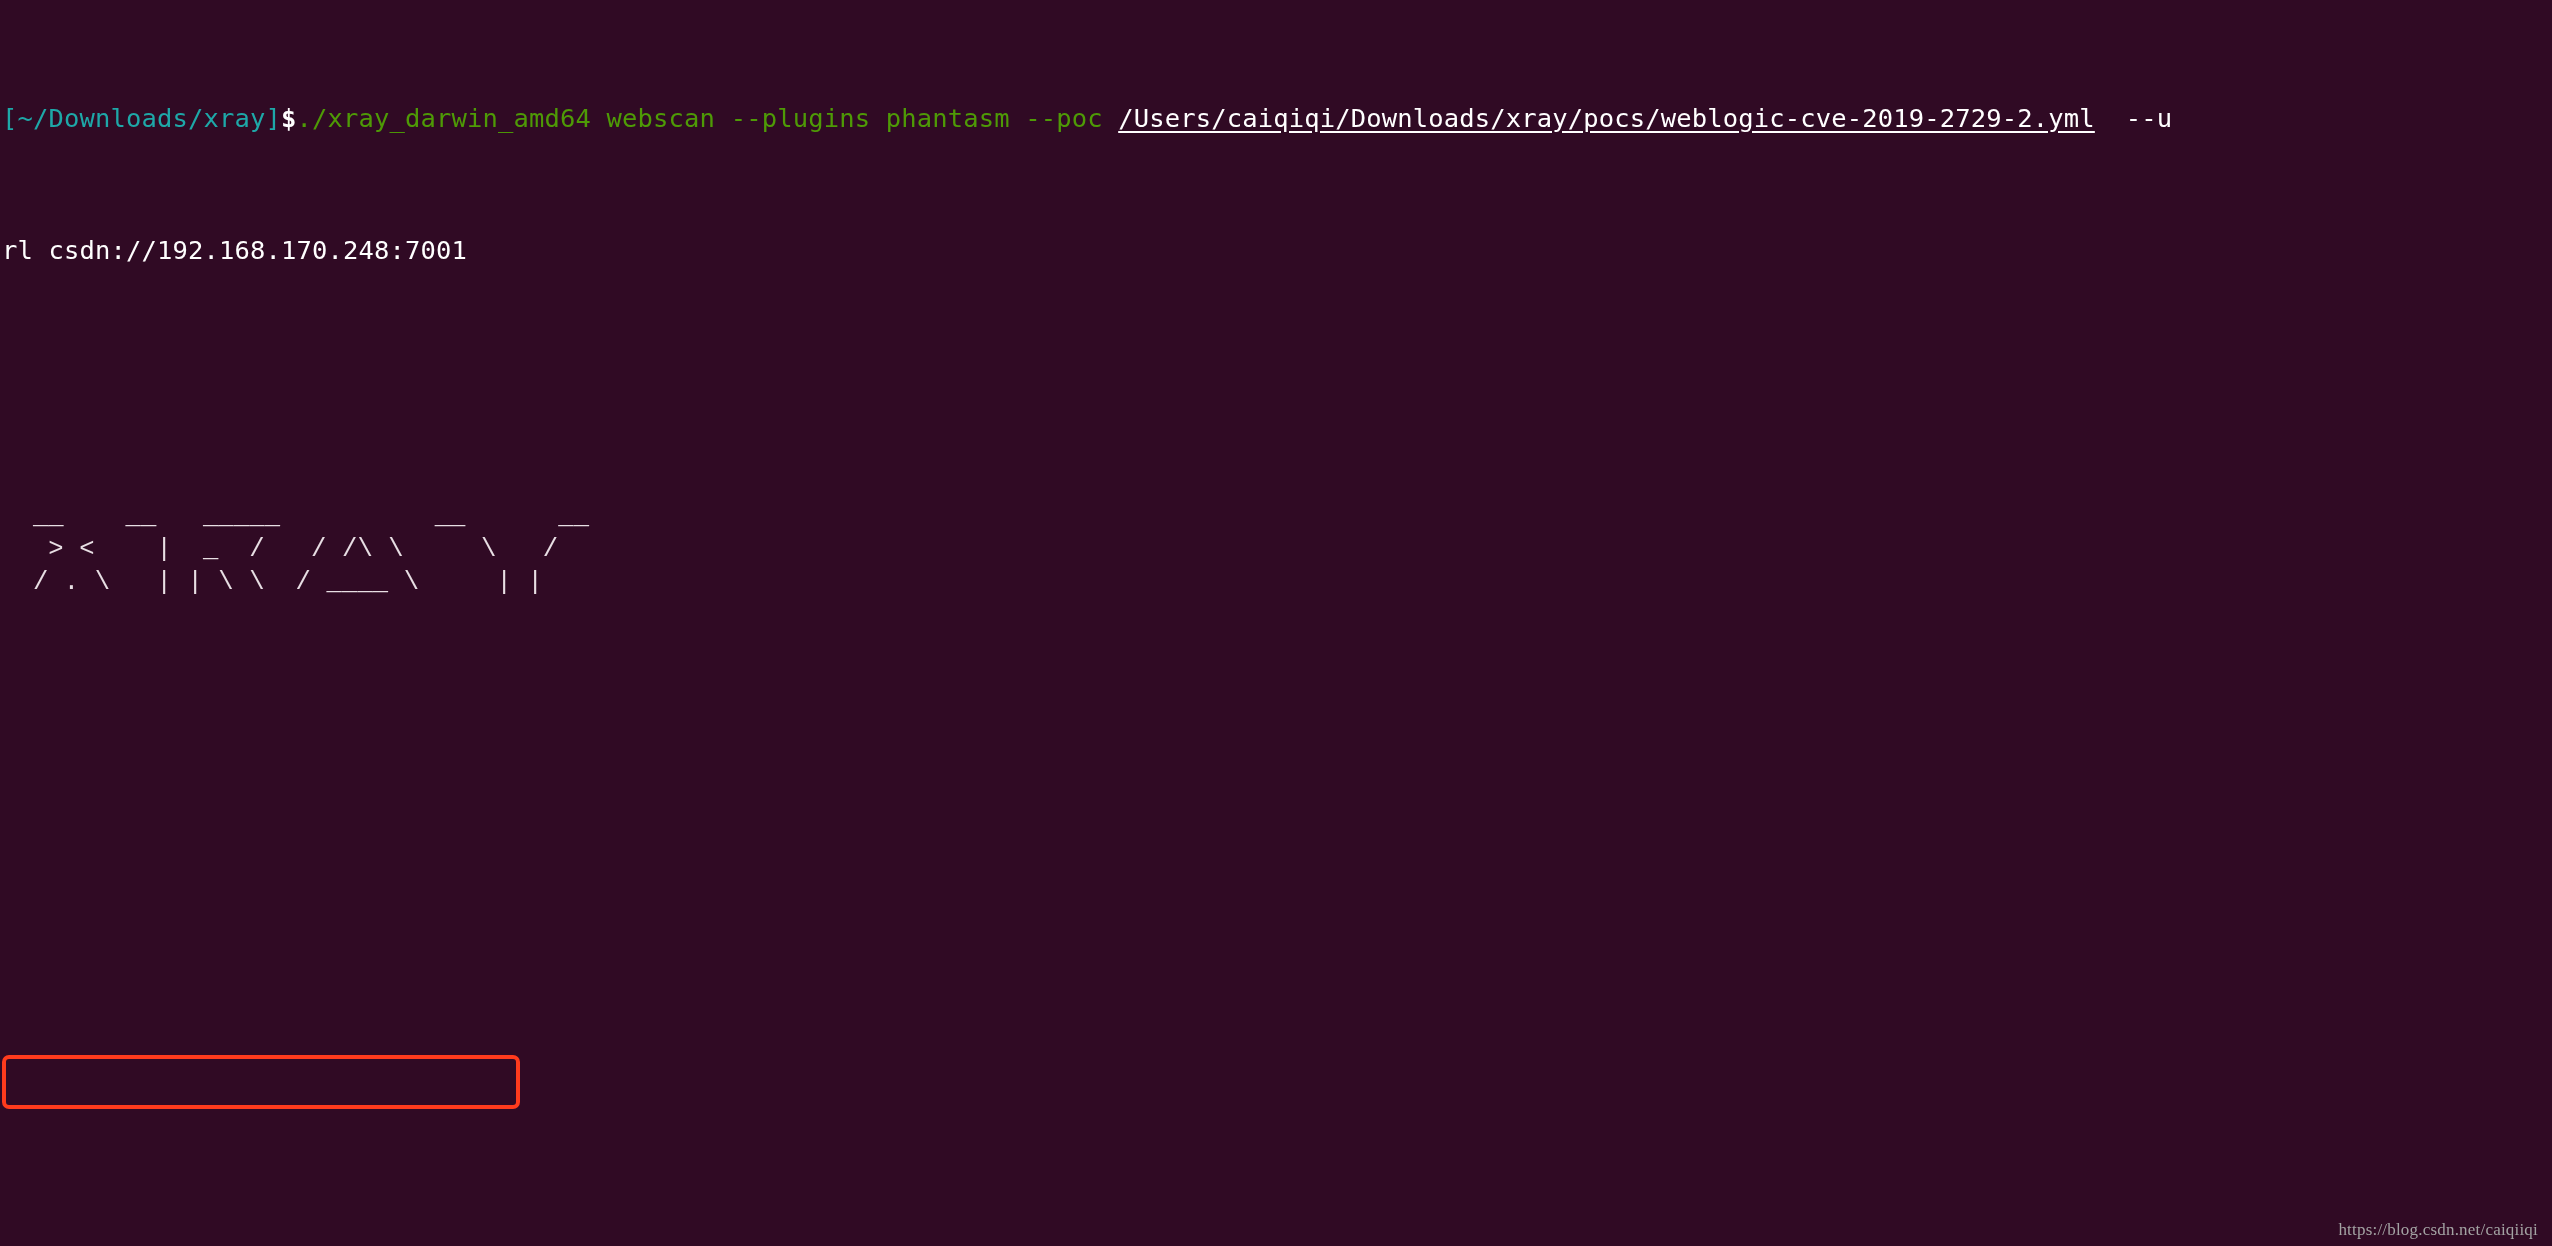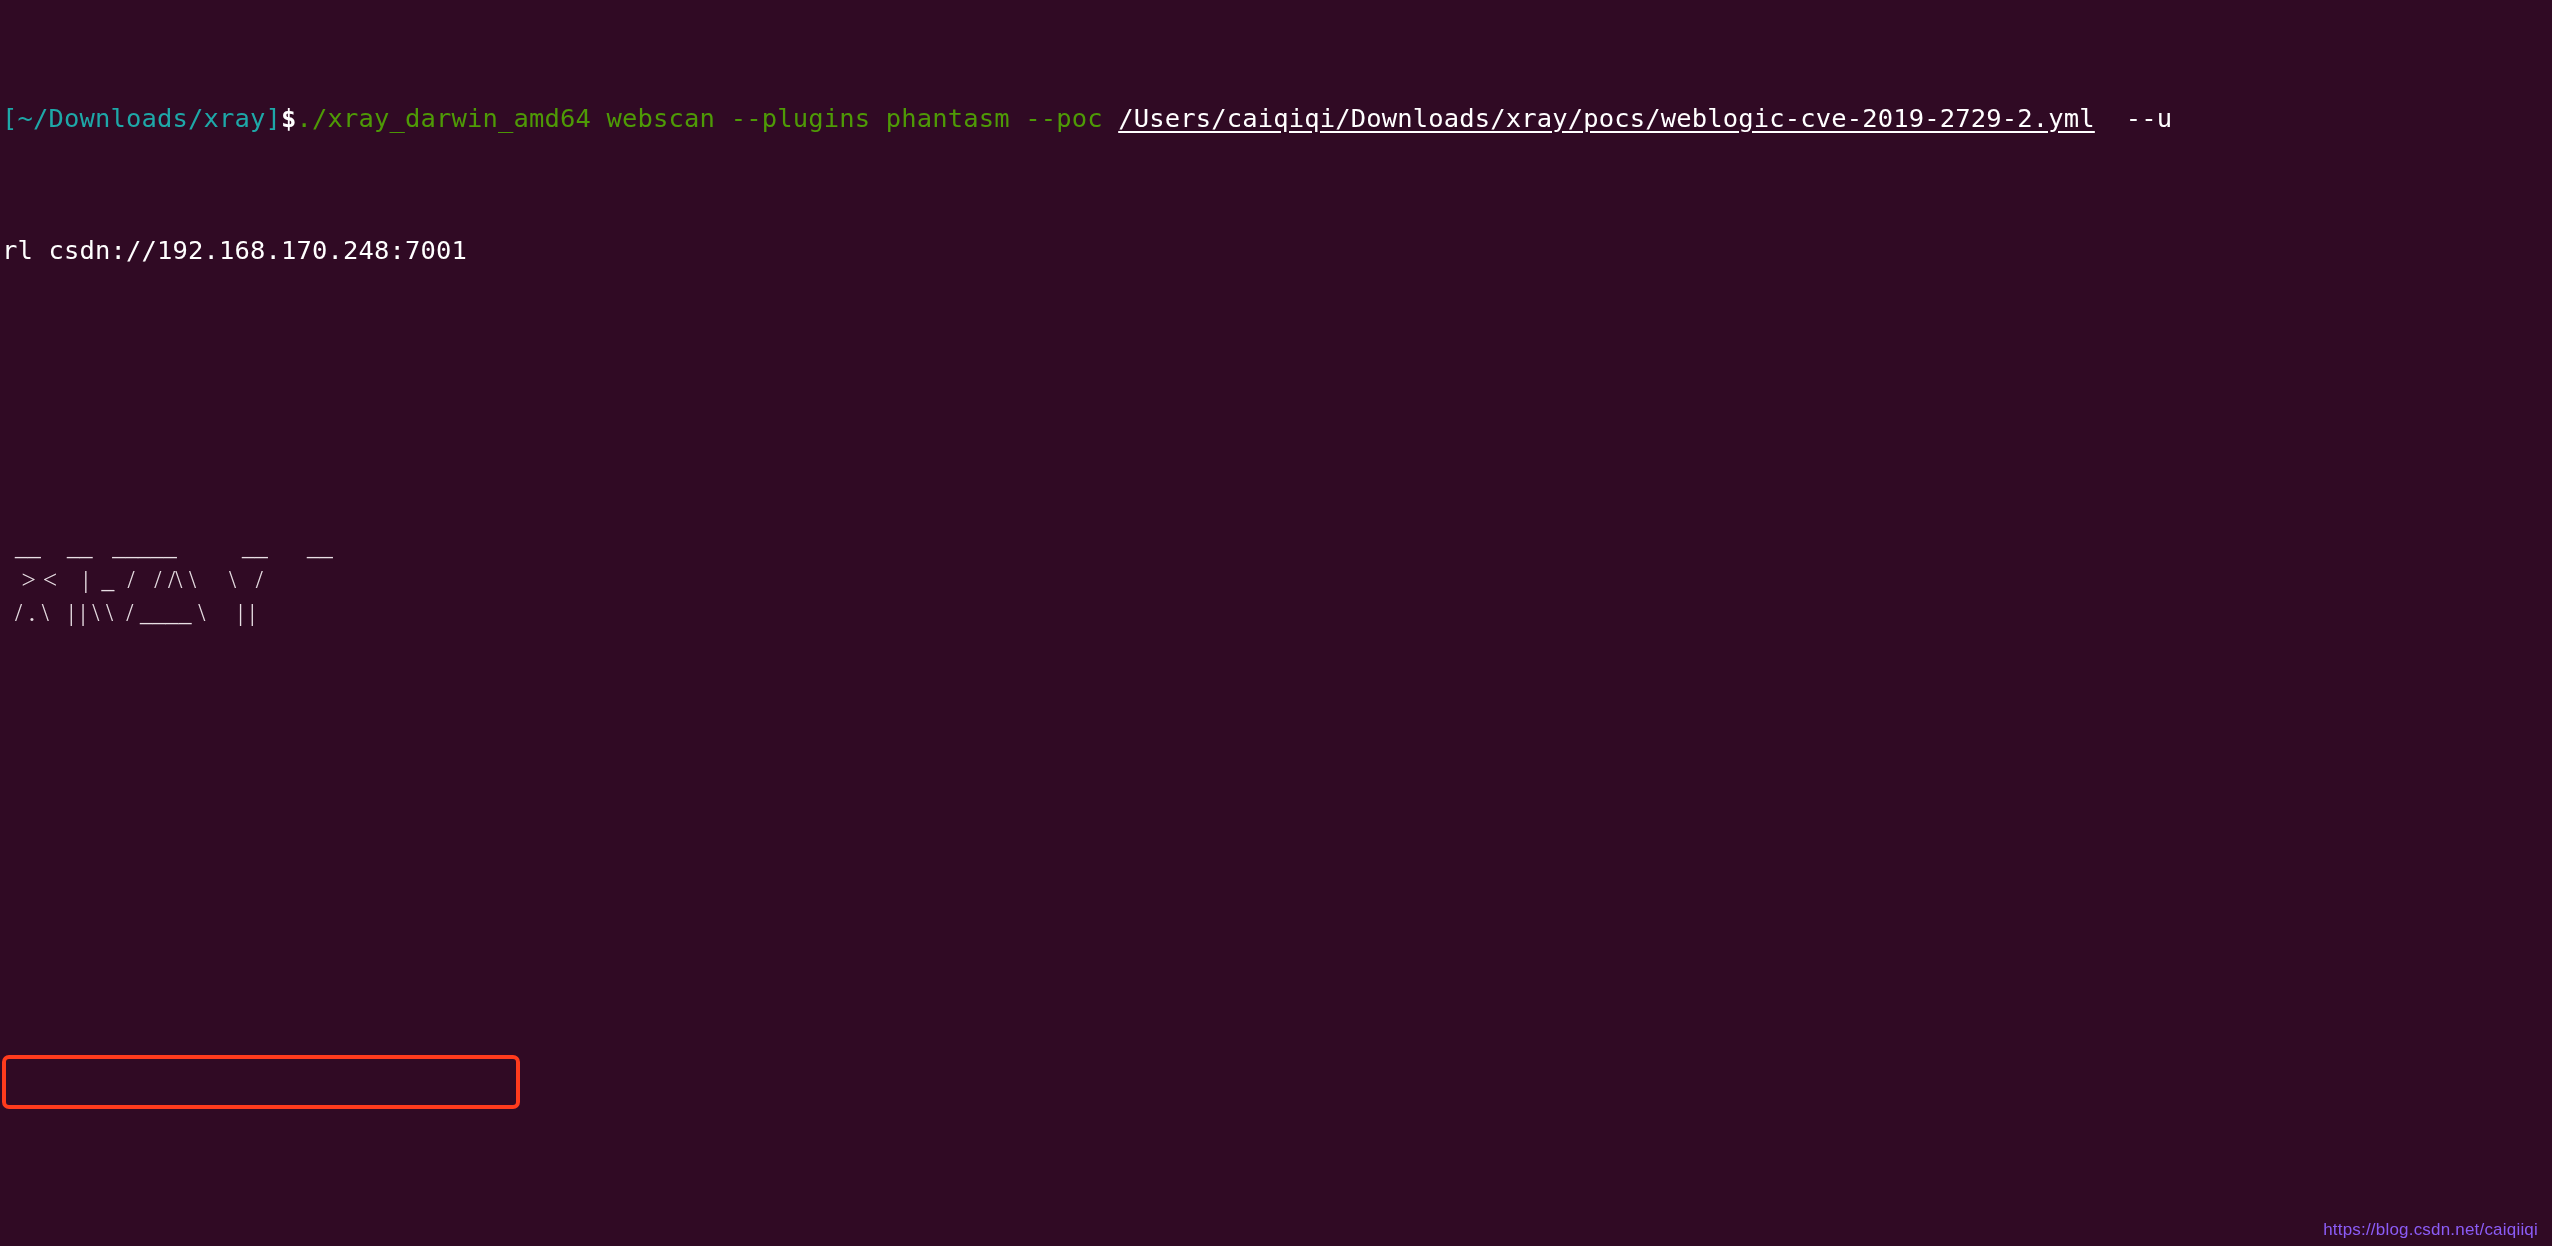--- a/index.html
+++ b/index.html
@@ -50,29 +50,28 @@
     height: 54px;
     border: 4px solid #ff3b1d;
     border-radius: 7px;
     box-sizing: border-box;
     pointer-events: none;
   }
   #watermark {
     position: absolute;
     right: 14px;
     bottom: 6px;
-    color: #8b5cf6;
-    font-family: Liberation Sans, sans-serif;
+    color: #a3a3a3;
+    font-family: Liberation Serif, serif;
     font-size: 17px;
     letter-spacing: 0.2px;
   }
   .art {
-    font-family: Liberation Serif, serif;
+    font-family: Liberation Mono, monospace;
     color: #e8dfe4;
-    margin-top: 30px;
   }
 </style>
 </head>
 <body>
 
 <div id="terminal">
 
   <div class="line"><span class="c-teal">[~/Downloads/xray]</span><span class="c-white bold">$</span><span class="c-green">./xray_darwin_amd64 webscan --plugins phantasm --poc </span><span class="c-white underline">/Users/caiqiqi/Downloads/xray/pocs/weblogic-cve-2019-2729-2.yml</span><span class="c-white">  --u</span></div>
 
   <div class="line"><span class="c-white">rl csdn://192.168.170.248:7001</span></div>

